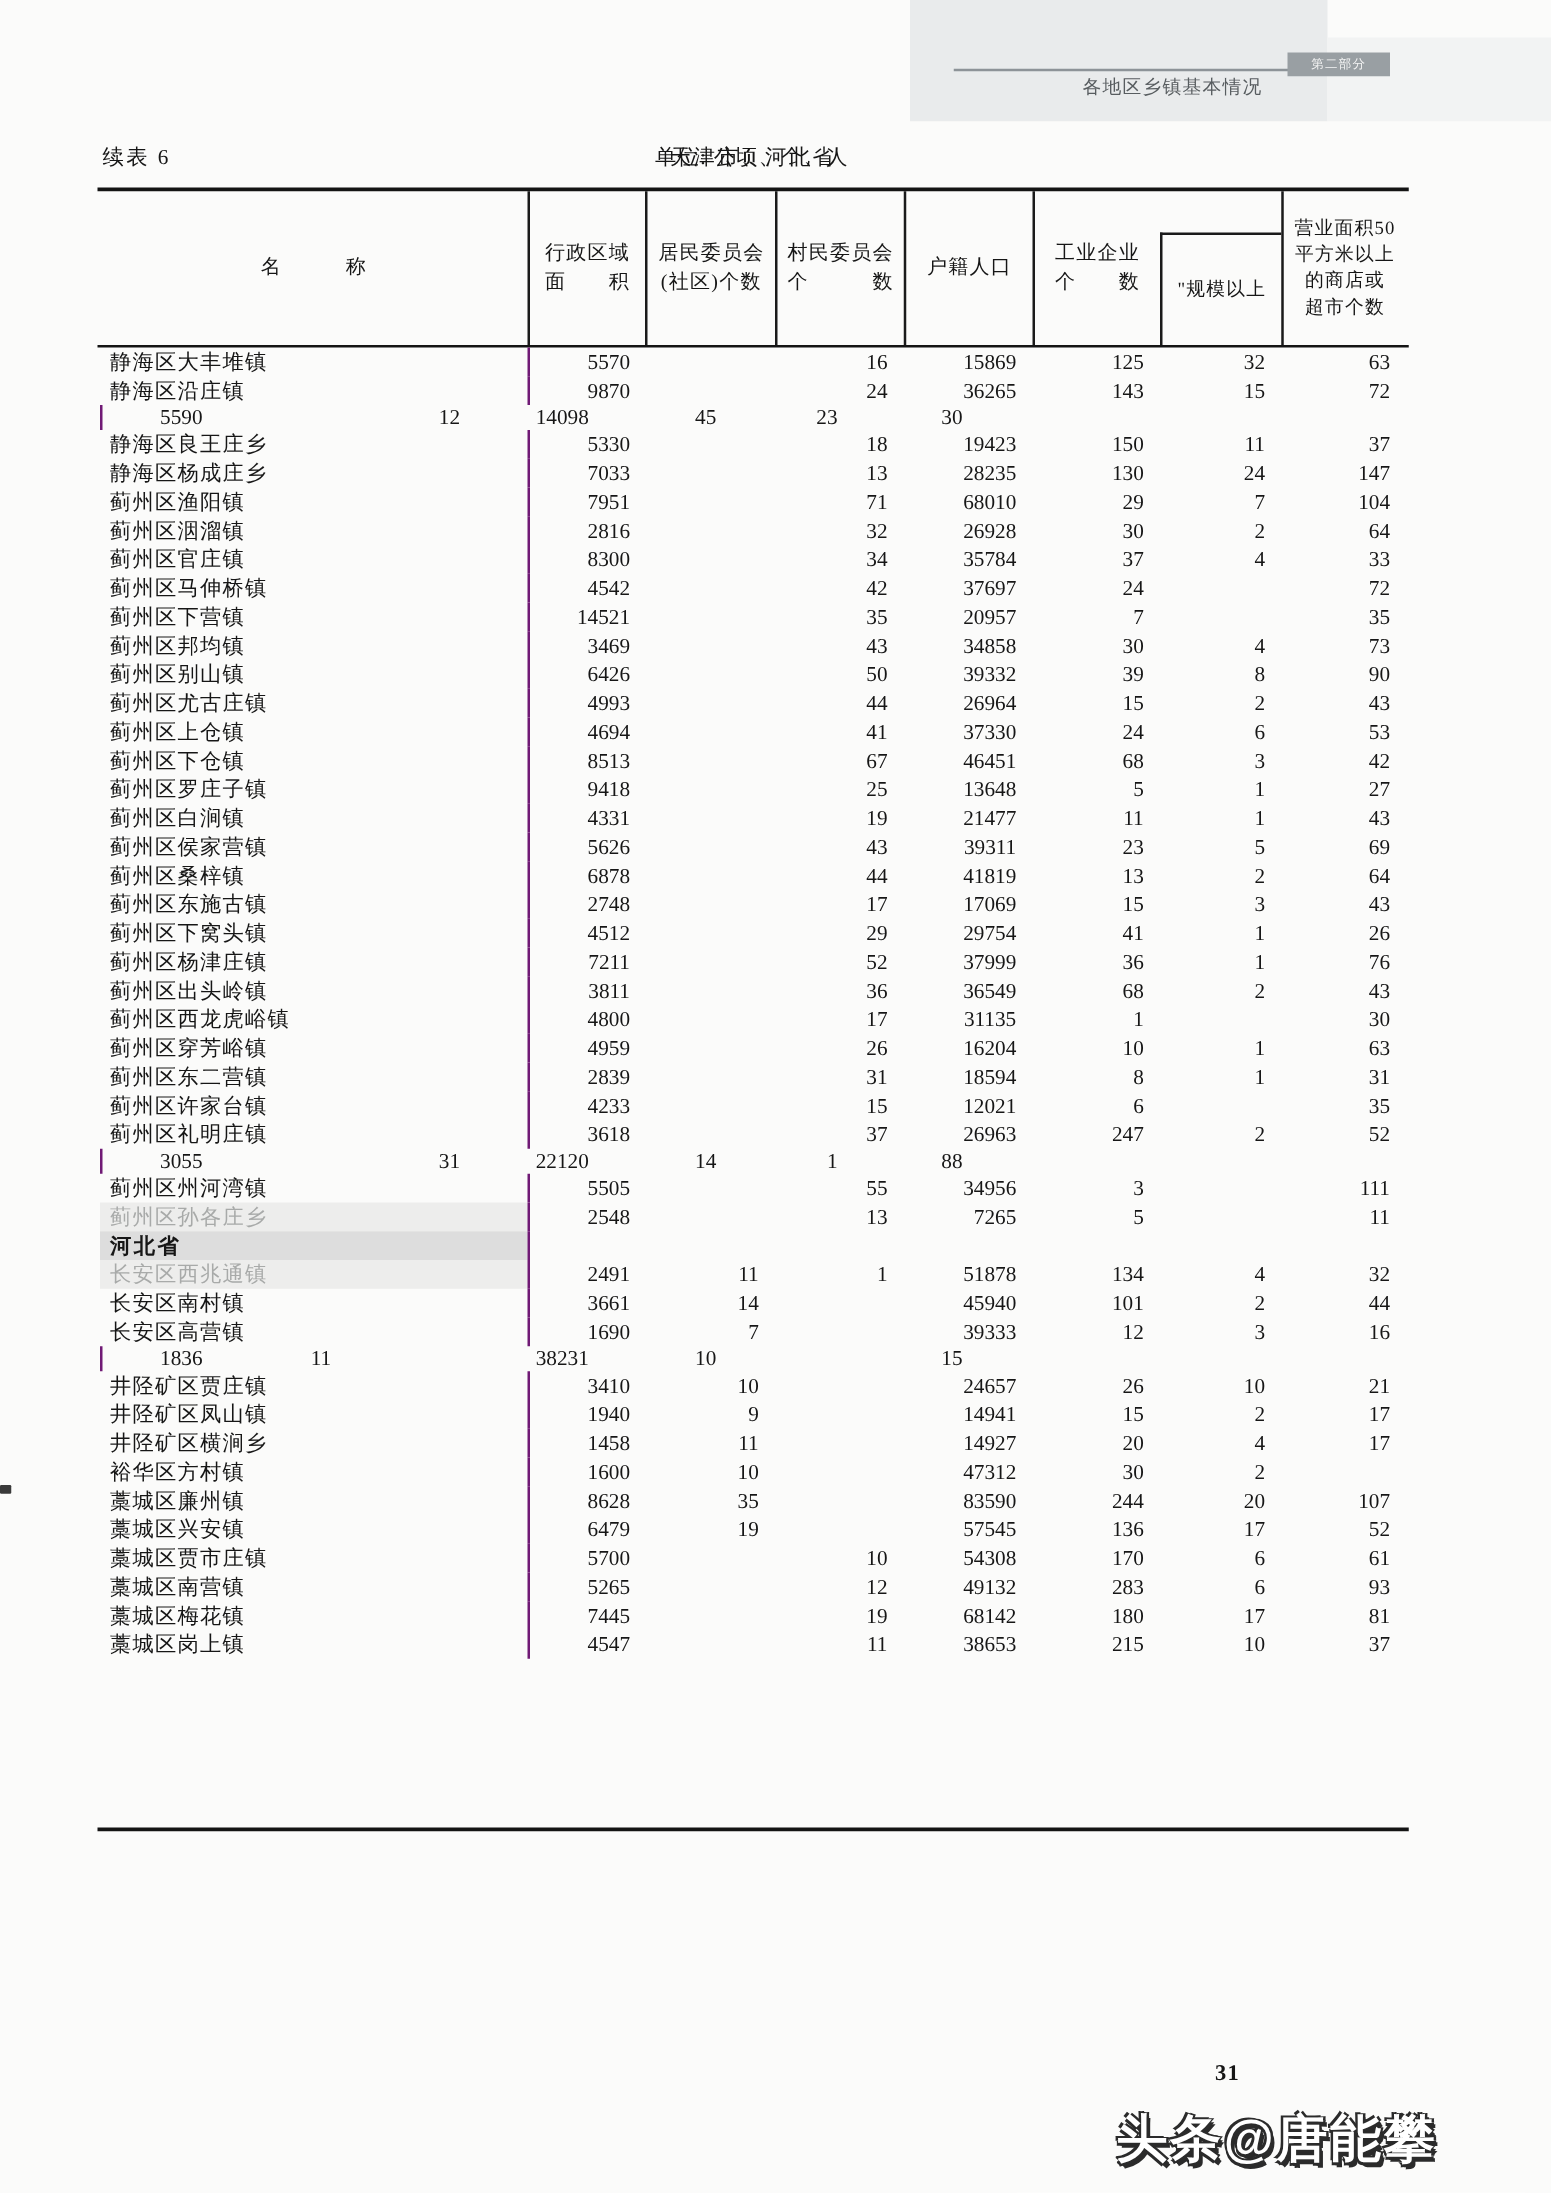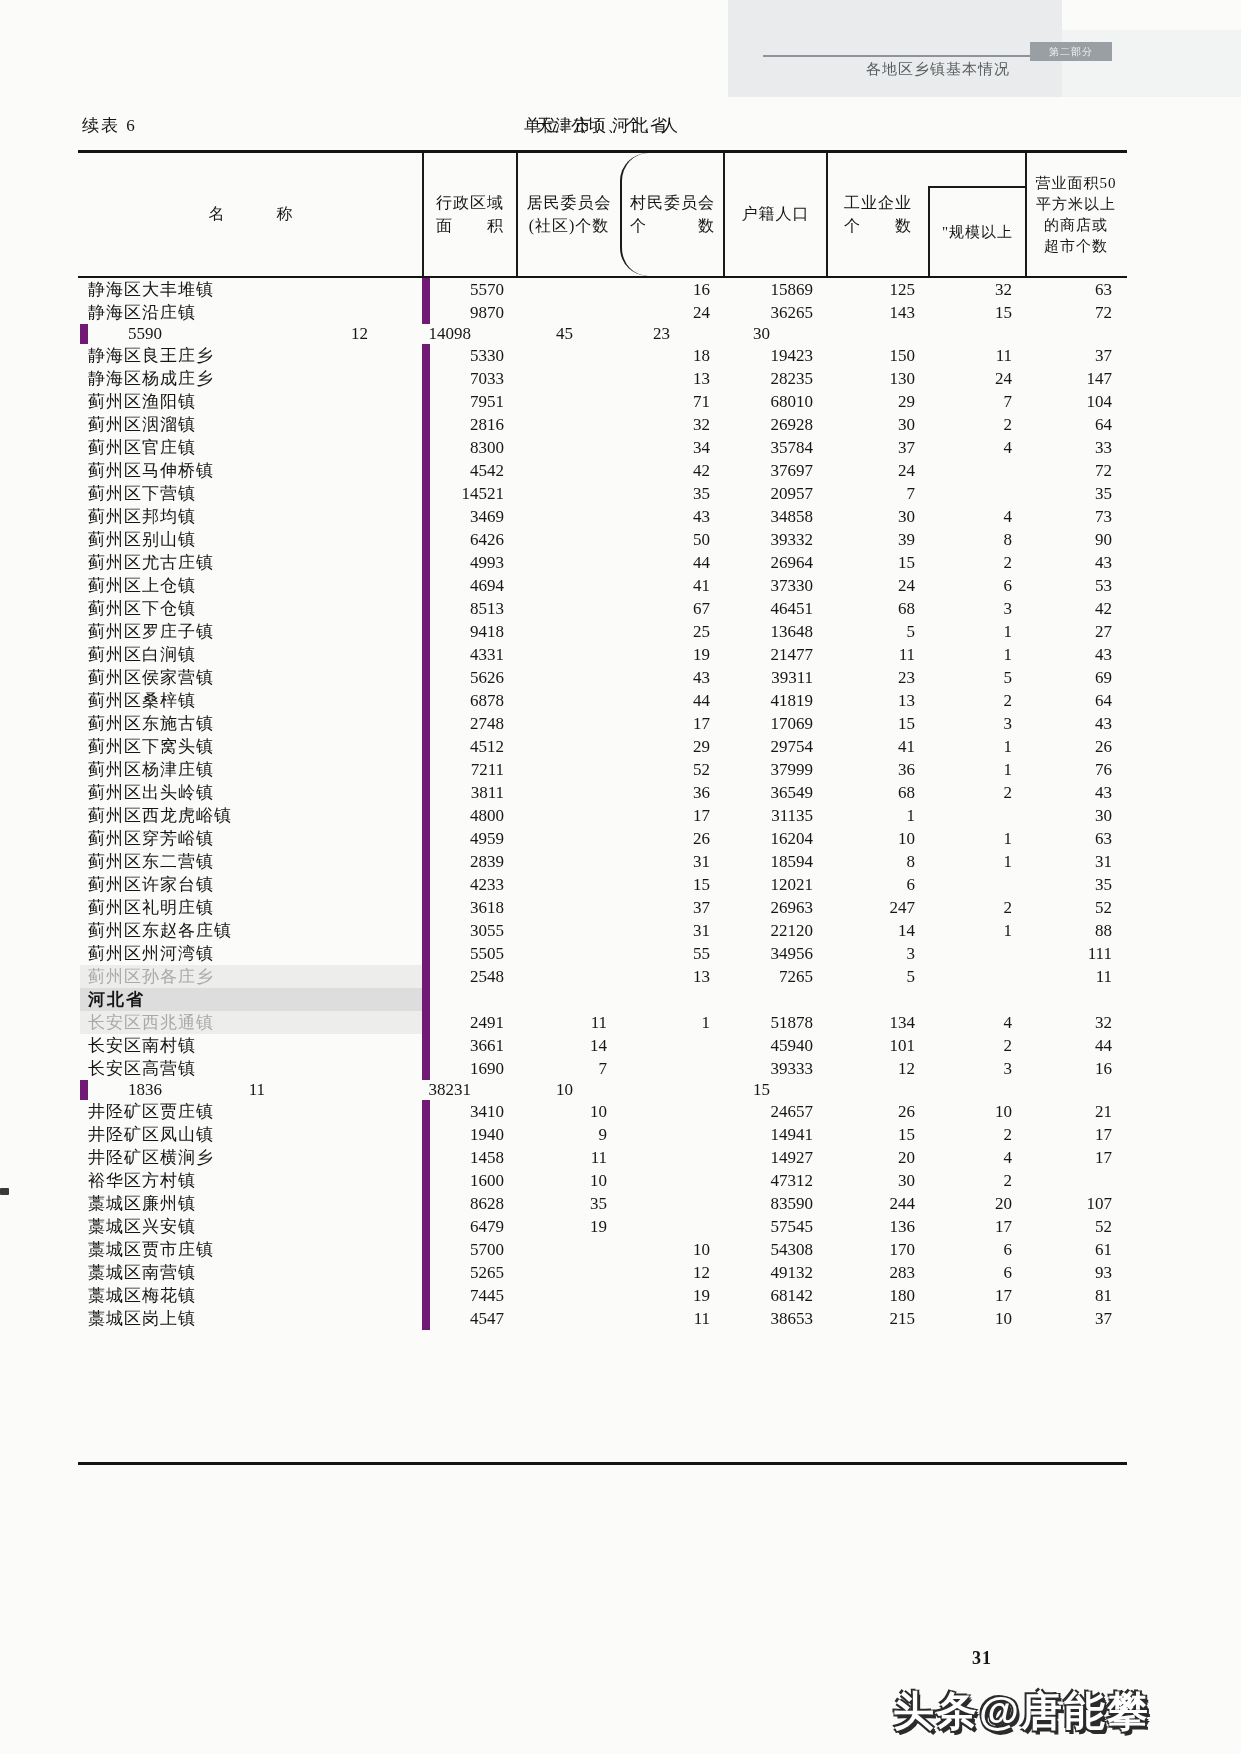--- a/index.html
+++ b/index.html
@@ -36,35 +36,35 @@
     display:flex; font-size:16px; line-height:1.4;
   }
   .hcell {
     display:flex; align-items:center; justify-content:center; text-align:center;
     white-space:pre-line; box-sizing:border-box; letter-spacing:1px;
   }
   .hcell + .hcell { border-left:2px solid #1a1a1a; }
   .h-name  { width:342px; }
   .h-area  { width:94px;  }
   .h-jumin { width:104px; }
-  .h-cunmin{ width:103px;border-radius:28px; }
+  .h-cunmin{ width:103px; }
   .h-huji  { width:103px; }
   .h-gongye{ width:102px; border-right:0; }
   .h-guimo {
     width:97px; margin-top:33px; height:90px;
     border-top:2px solid #1a1a1a;
     font-size:15px;
   }
   .h-shop  { width:100px; font-size:15px; }
   
   .tbody { position:absolute; left:80px; top:278px; width:1045px; height:890px; display:flex; flex-direction:column; }
   .trow { display:flex; flex:1; align-items:center; font-size:17px; font-weight:500; }
   .tcell { box-sizing:border-box; white-space:nowrap; overflow:visible; }
   .c-name  { width:342px; padding-left:8px; letter-spacing:1px; height:100%; display:flex; align-items:center; }
-  .c-area  { width:94px;  border-left:8px solid #701a75; height:100%; display:flex; align-items:center; justify-content:flex-end; padding-right:12px; }
+  .c-area  { width:94px;  border-left:2px solid #701a75; height:100%; display:flex; align-items:center; justify-content:flex-end; padding-right:12px; }
   .c-num   { display:flex; align-items:center; justify-content:flex-end; padding-right:13px; height:100%; }
   .c-jumin { width:104px; }
   .c-cunmin{ width:103px; }
   .c-huji  { width:103px; }
   .c-gongye{ width:102px; }
   .c-guimo { width:97px;  }
   .c-shop  { width:100px; }
   .trow.fade .c-name   { color:#a8aaa9; background:#ededec; }
   .trow.section .c-name{ background:#dddddd; font-weight:600; letter-spacing:2px; }
   
@@ -389,21 +389,20 @@
         <div class="tcell c-name">蓟州区礼明庄镇</div>
         <div class="tcell c-area tcell">3618</div>
         <div class="tcell c-num c-jumin"></div>
         <div class="tcell c-num c-cunmin">37</div>
         <div class="tcell c-num c-huji">26963</div>
         <div class="tcell c-num c-gongye">247</div>
         <div class="tcell c-num c-guimo">2</div>
         <div class="tcell c-num c-shop">52</div>
       </div>
       <div class="trow">
-        <div class="tcell c-name">蓟州区东赵各庄镇</div>
         <div class="tcell c-area tcell">3055</div>
         <div class="tcell c-num c-jumin"></div>
         <div class="tcell c-num c-cunmin">31</div>
         <div class="tcell c-num c-huji">22120</div>
         <div class="tcell c-num c-gongye">14</div>
         <div class="tcell c-num c-guimo">1</div>
         <div class="tcell c-num c-shop">88</div>
       </div>
       <div class="trow">
         <div class="tcell c-name">蓟州区州河湾镇</div>

